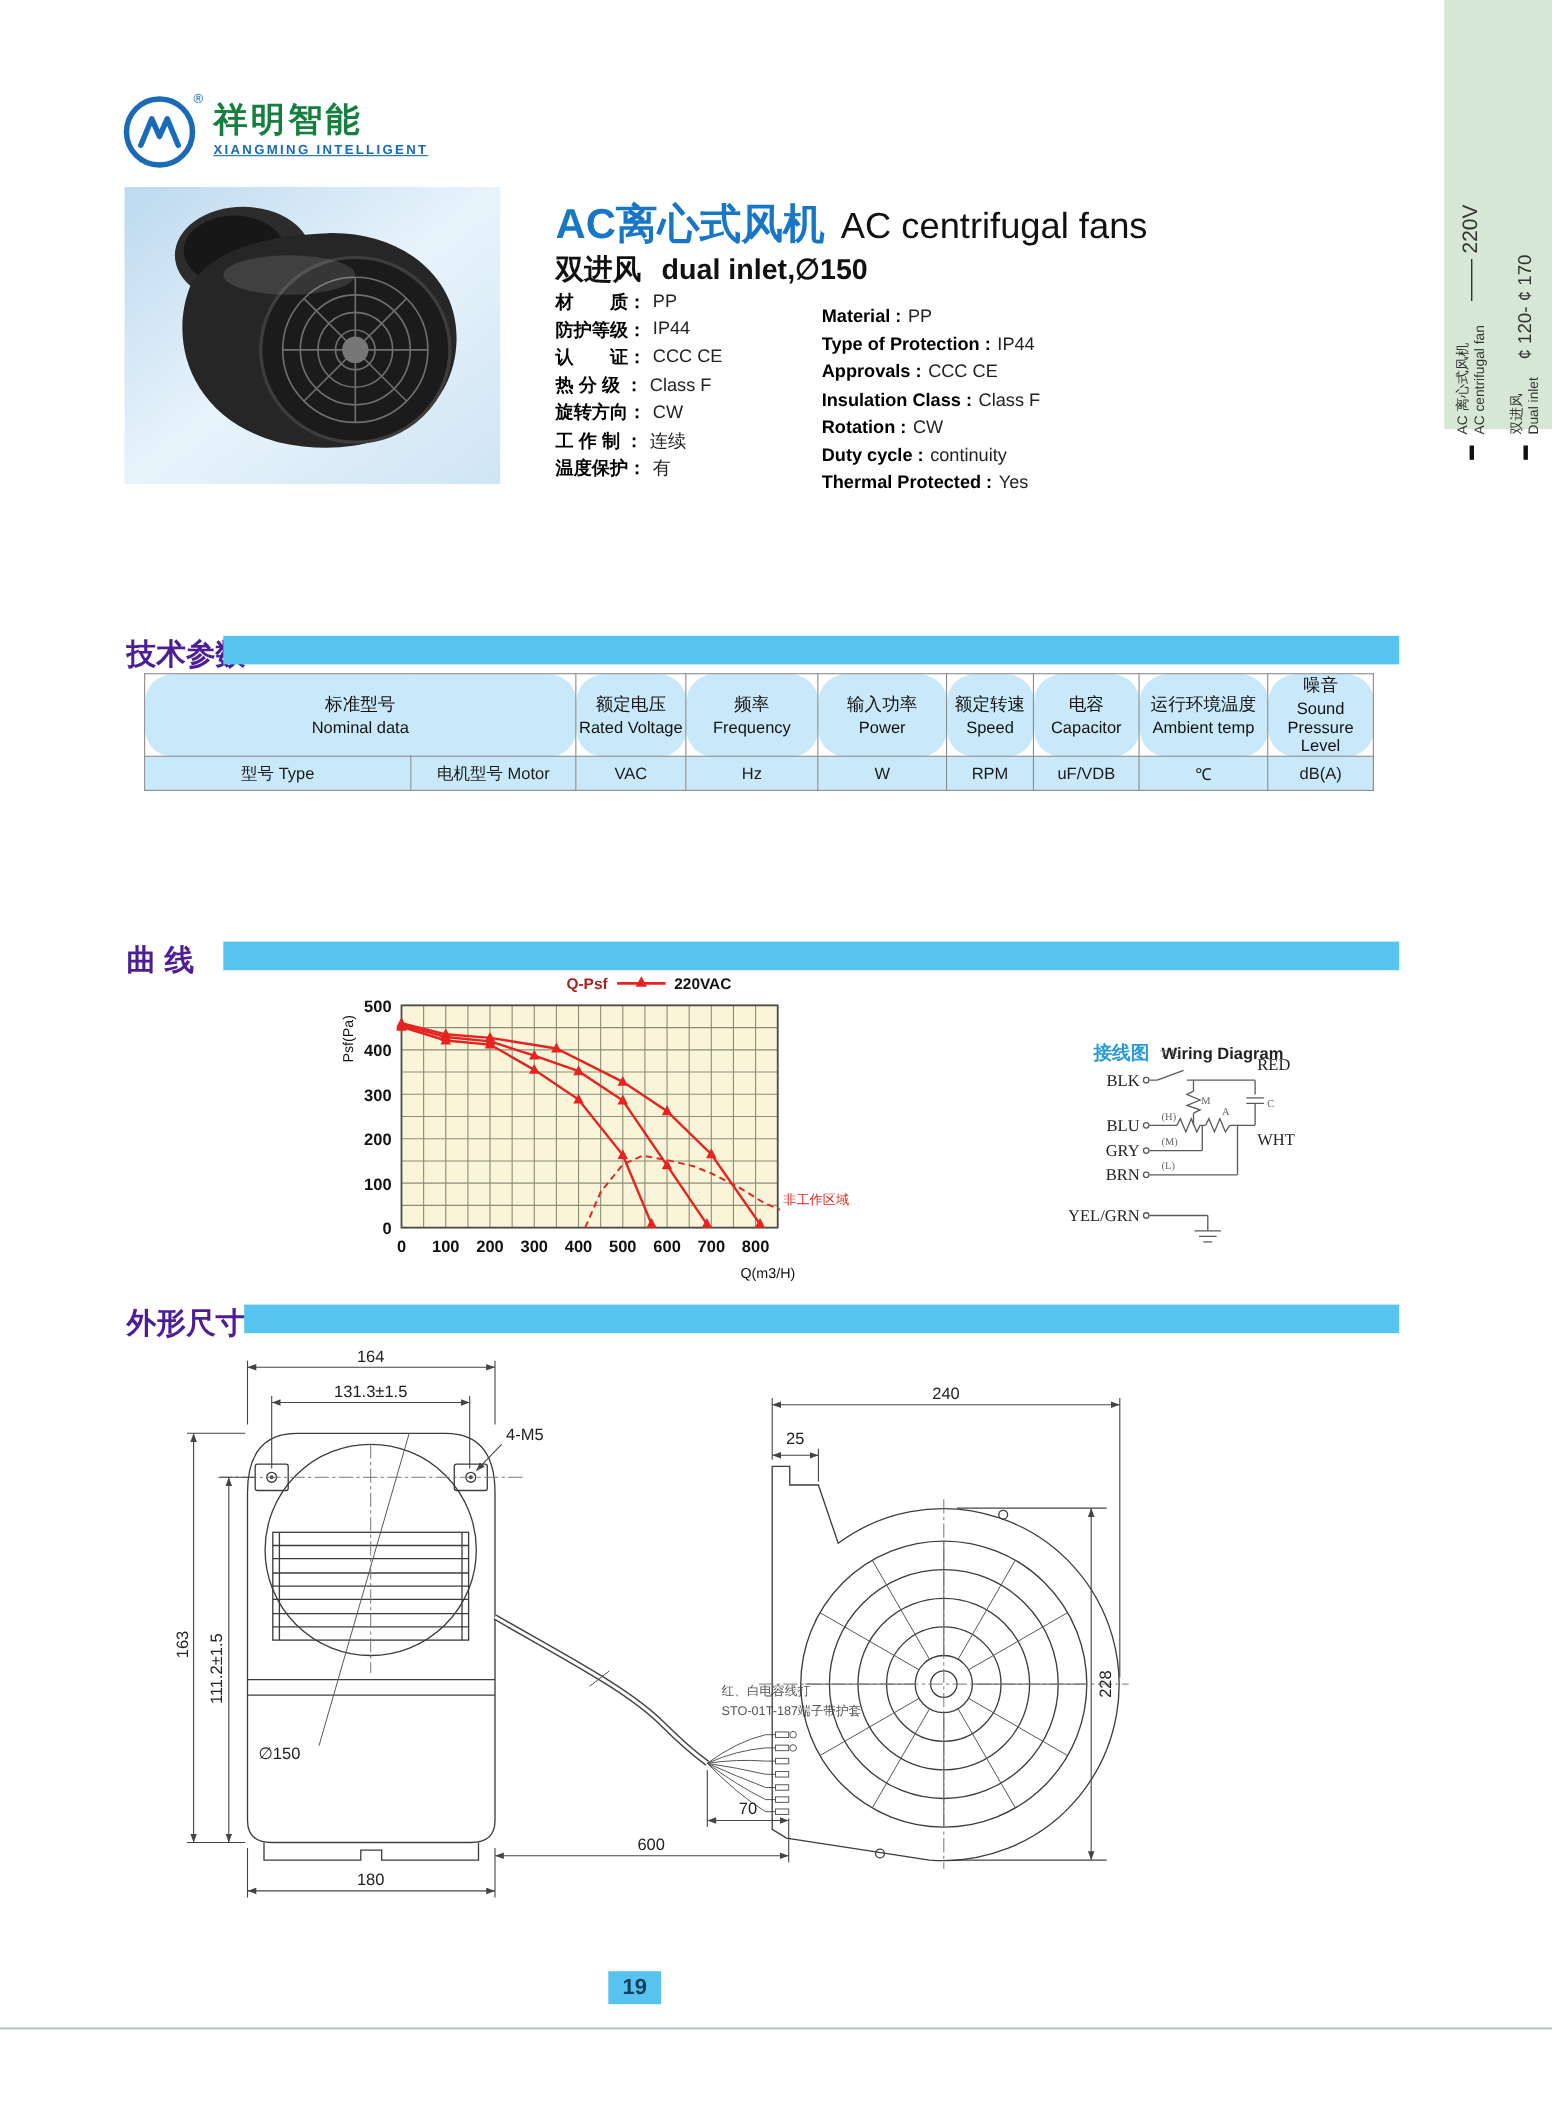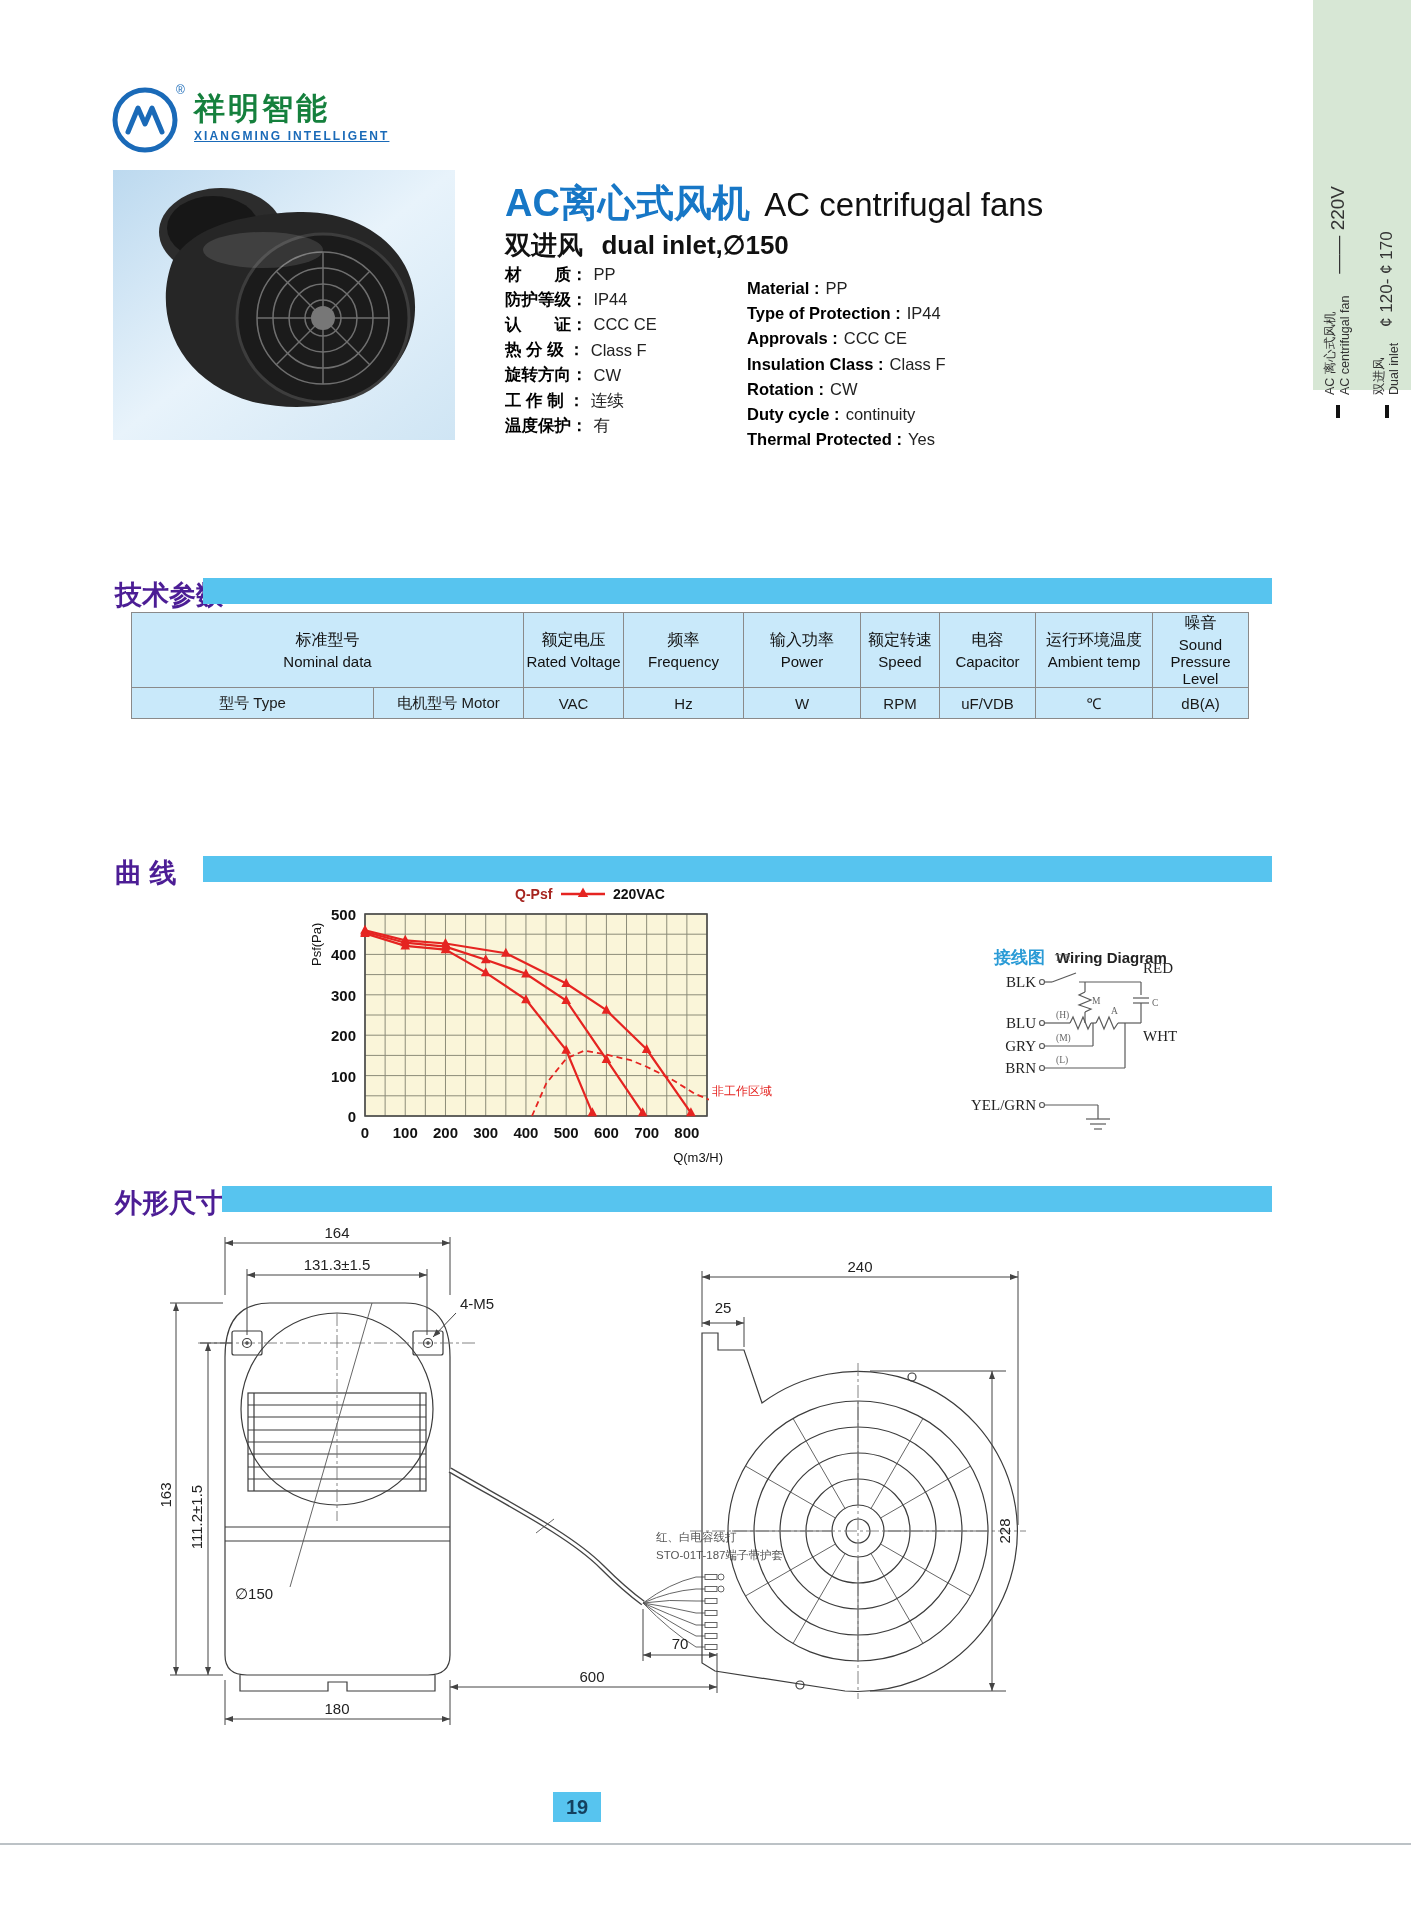--- a/index.html
+++ b/index.html
@@ -39,21 +39,21 @@
   .spec-row .lab{font-weight:bold;color:#000000;white-space:nowrap;}
   .spec-row .val{margin-left:6px;color:#222;white-space:nowrap;}
 
   
   .sec-title{font-size:27px;font-weight:bold;color:#4c1d95;}
   .sec-bar{background:#57c4ef;height:26px;}
 
   
   #tech-table{left:131px;top:612px;width:1117px;border-collapse:collapse;table-layout:fixed;}
   #tech-table td{border:1px solid #8a8a8a;text-align:center;vertical-align:middle;padding:0;}
-  #tech-table .hdr{background:#c9e9fa;}
+  #tech-table .hdr{background:#c9e9fa;border-radius:25px;}
   #tech-table .g-cn{font-size:16px;color:#111;}
   #tech-table .g-en{font-size:15px;color:#111;margin-top:2px;}
   #tech-table .urow td{background:#c9e9fa;font-size:15px;height:30px;}
   #tech-table .drow td{background:#fff;font-size:14.5px;height:43px;}
 
   
   .ctick{font:bold 15px "Liberation Sans",sans-serif;fill:#111;}
   .caxis{font:13px "Liberation Sans",sans-serif;fill:#111;}
   .clegt{font:bold 14px "Liberation Sans",sans-serif;fill:#a6241f;}
   .clegv{font:bold 14px "Liberation Sans",sans-serif;fill:#111;}

